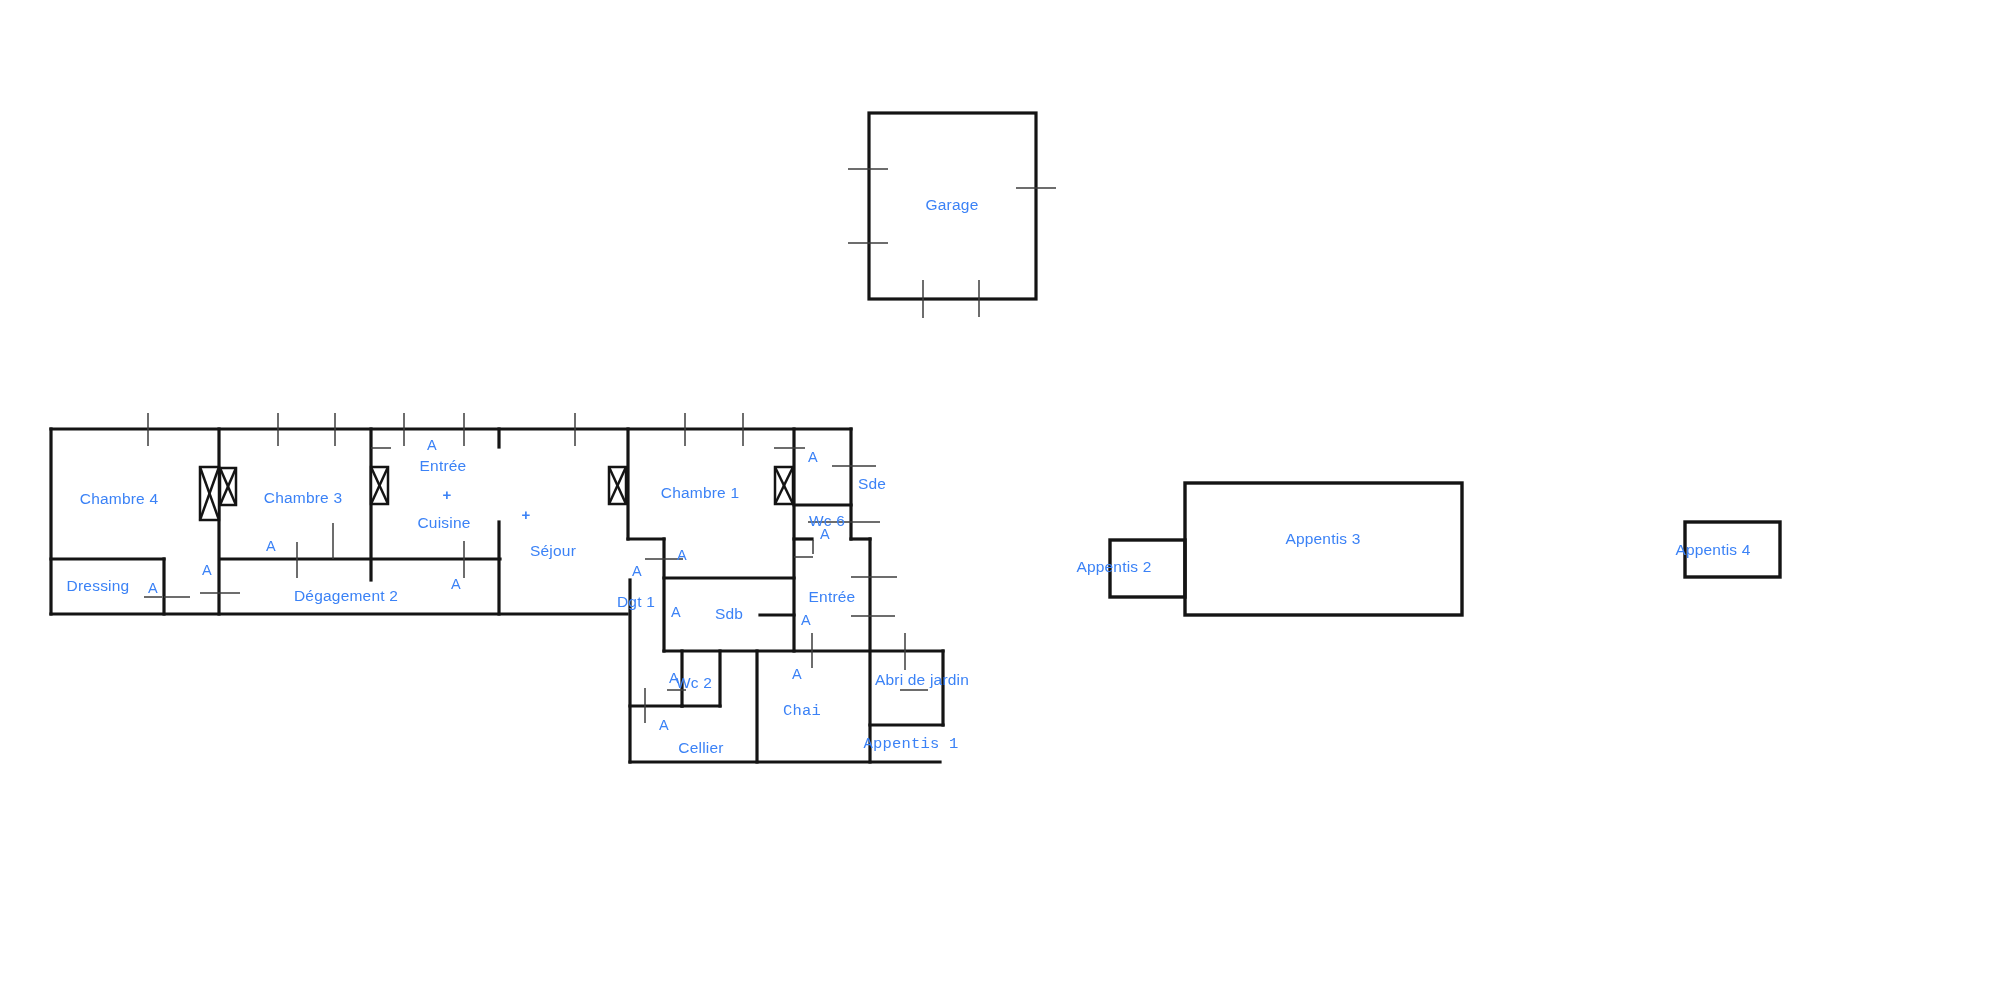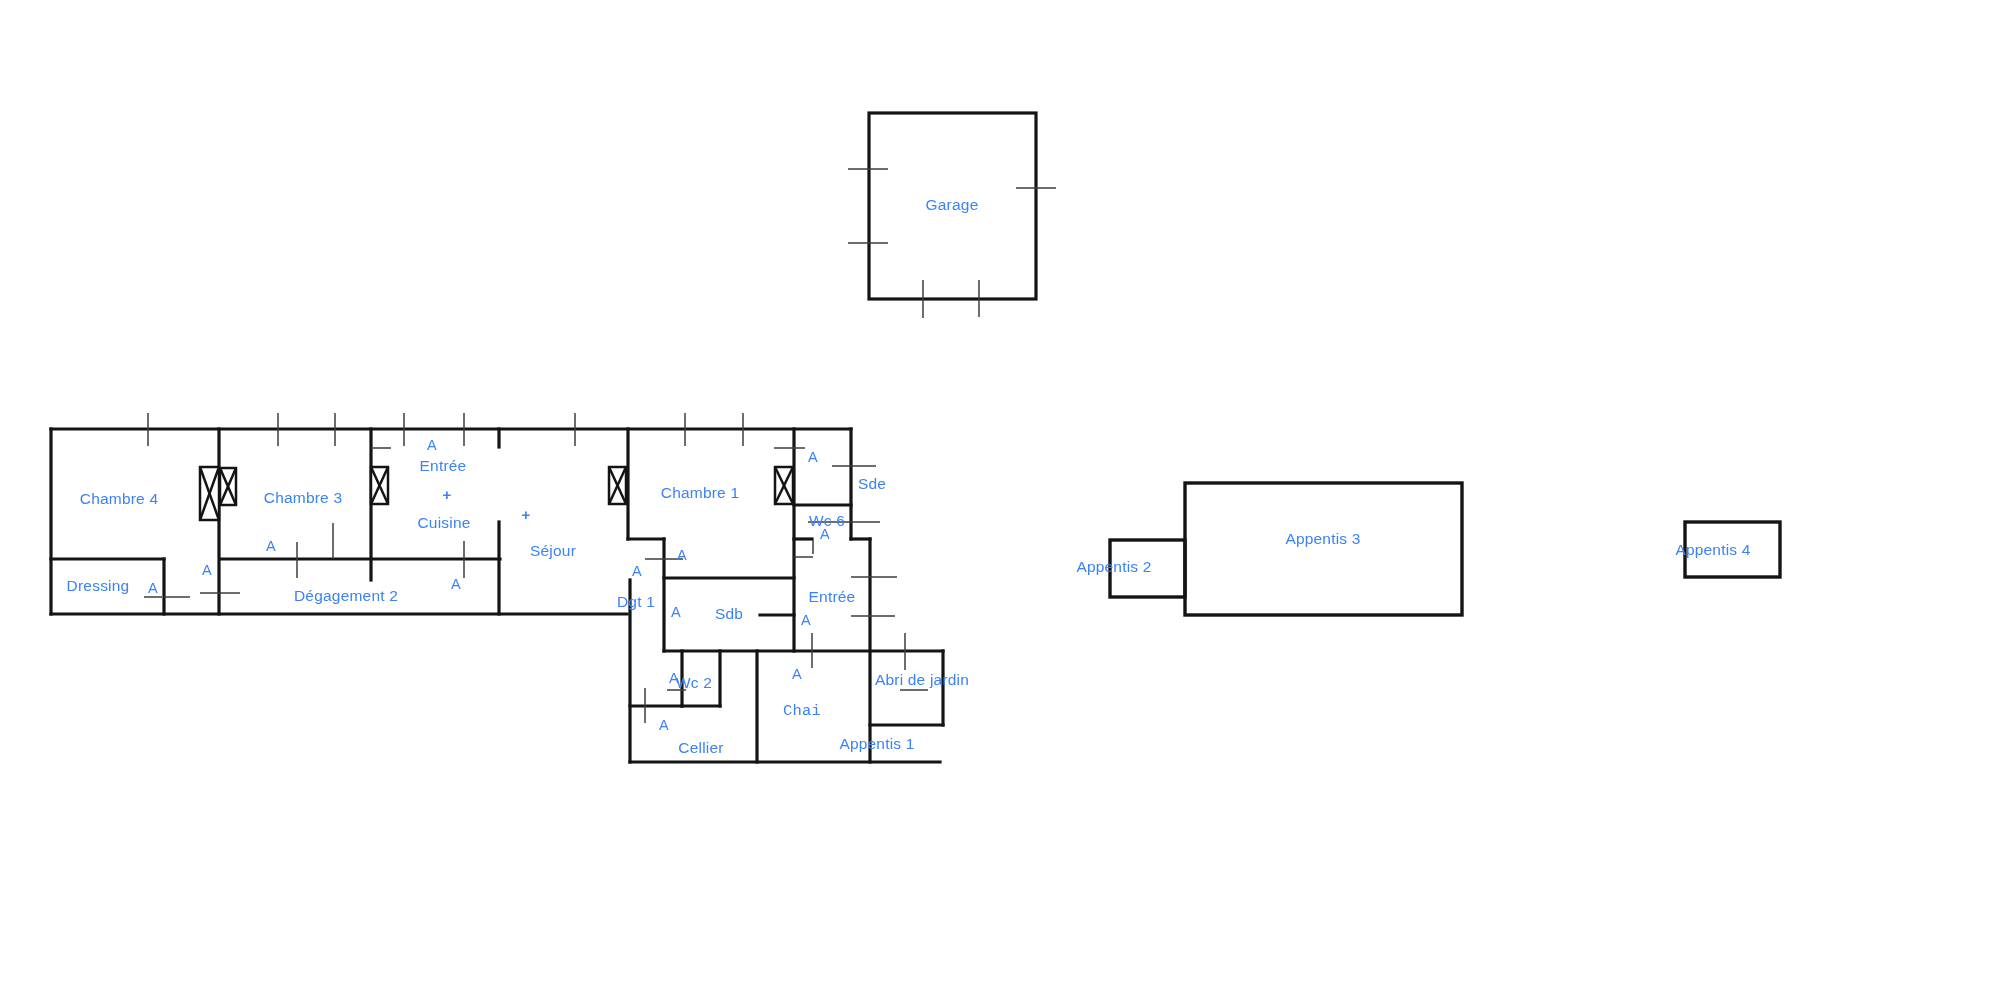--- a/index.html
+++ b/index.html
@@ -159,21 +159,21 @@
     <div class="lbl" style="left:827px;  top:521px;">Wc 6</div>
     <div class="lbl" style="left:98px;   top:586px;">Dressing</div>
     <div class="lbl" style="left:346px;  top:596px;">Dégagement 2</div>
     <div class="lbl" style="left:636px;  top:602px;">Dgt 1</div>
     <div class="lbl" style="left:729px;  top:614px;">Sdb</div>
     <div class="lbl" style="left:832px;  top:597px;">Entrée</div>
     <div class="lbl" style="left:694px;  top:683px;">Wc 2</div>
     <div class="lbl" style="left:802px;  top:711px;font-family:Liberation Mono, monospace;">Chai</div>
     <div class="lbl" style="left:701px;  top:740px;margin-top:8px;">Cellier</div>
     <div class="lbl" style="left:922px; top:680px;">Abri de jardin</div>
-    <div class="lbl" style="left:877px;  top:744px;">Appentis 1</div>
+    <div class="lbl" style="left:911px;  top:744px;font-family:Liberation Mono, monospace;">Appentis 1</div>
     <div class="lbl" style="left:1114px; top:567px;">Appentis 2</div>
     <div class="lbl" style="left:1323px; top:539px;">Appentis 3</div>
     <div class="lbl" style="left:1713px; top:550px;">Appentis 4</div>
 
     <div class="lbl a" style="left:432px; top:445px;">A</div>
     <div class="lbl a" style="left:207px; top:570px;">A</div>
     <div class="lbl a" style="left:153px; top:588px;">A</div>
     <div class="lbl a" style="left:271px; top:546px;">A</div>
     <div class="lbl a" style="left:456px; top:584px;">A</div>
     <div class="lbl a" style="left:682px; top:555px;">A</div>

